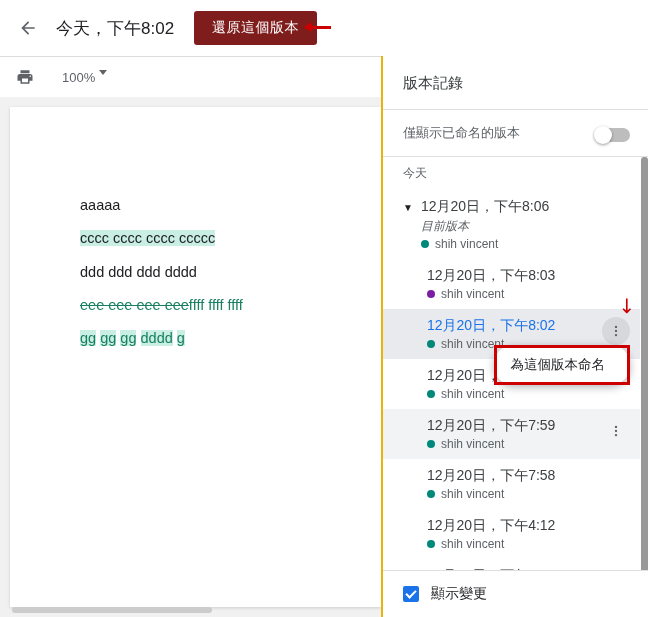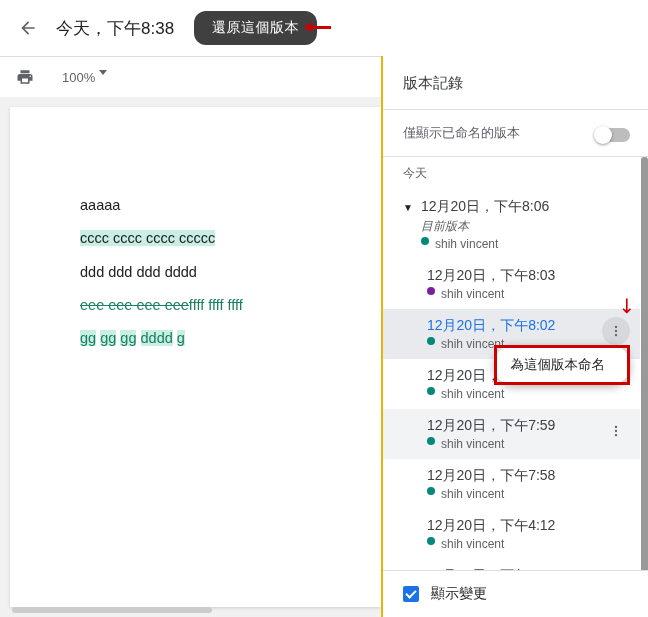--- a/index.html
+++ b/index.html
@@ -1,21 +1,21 @@
 <!DOCTYPE html>
 <html><head>
 <meta charset="utf-8">
 <style>
 * { box-sizing: border-box; margin: 0; padding: 0; }
 body { font-family: Arial, 'Microsoft JhengHei', sans-serif; width: 648px; height: 617px; overflow: hidden; background: #fff; color: #202124; }
 
 .header { display: flex; align-items: center; height: 56px; padding: 0 8px; }
 .back-btn { width: 40px; height: 40px; display: flex; align-items: center; justify-content: center; border-radius: 50%; cursor: pointer; color: #5f6368; }
 .header-title { font-size: 17px; color: #202124; margin-left: 8px; }
-.restore-btn { margin-left: 20px; background: #404040; color: #fff; border: none; padding: 8px 18px; font-size: 14px; border-radius: 12px; cursor: pointer; letter-spacing: 0.5px; }
+.restore-btn { margin-left: 20px; background: #7f1d1d; color: #fff; border: none; padding: 8px 18px; font-size: 14px; border-radius: 3px; cursor: pointer; letter-spacing: 0.5px; }
 .red-arrow-h { position: absolute; left: 305px; top: 26px; width: 26px; height: 3px; background: #c00; }
 .red-arrow-h::before { content: ''; position: absolute; left: -6px; top: -4px; border: 5px solid transparent; border-right: 8px solid #c00; }
 
 .main { display: flex; height: calc(617px - 56px); }
 .left { width: 381px; border-top: 1px solid #dadce0; display: flex; flex-direction: column; }
 .toolbar-left { display: flex; align-items: center; height: 40px; padding: 0 16px; gap: 28px; color: #5f6368; }
 .print-btn { cursor: pointer; }
 .zoom { display: flex; align-items: flex-start; gap: 4px; font-size: 13px; cursor: pointer; }
 .doc-wrap { flex: 1; background: #f1f1f1; padding: 10px 0 10px 10px; overflow: hidden; position: relative;}
 .doc { background: #fff; height: 100%; padding: 82px 22px 22px 70px; font-size: 14.5px; line-height: 2.3; font-family: Arial; box-shadow: 0 1px 3px rgba(0,0,0,0.15); }
@@ -36,21 +36,21 @@
 .list { position: absolute; inset: 0 8px 0 0; overflow-y: hidden; }
 .scroll-v { position: absolute; right: 0; top: 0; width: 7px; height: 460px; background: #999; border-radius: 3px; }
 
 .group-label { font-size: 12px; color: #5f6368; padding: 8px 20px; }
 
 .version { padding: 8px 12px 8px 20px; font-size: 14px; position: relative; }
 .version .row1 { display: flex; align-items: center; gap: 8px; }
 .tri { color: #202124; font-size: 10px; }
 .v-title { color: #3c4043; }
 .v-sub { font-size: 12px; font-style: italic; color: #5f6368; margin: 2px 0 0 18px; }
-.author { font-size: 12px; color: #5f6368; display: flex; gap: 6px; margin-top: 2px; }
+.author { font-size: 12px; color: #5f6368; display: flex; align-items: center; gap: 6px; margin-top: 2px; }
 .dot { width: 8px; height: 8px; border-radius: 50%; display: inline-block; }
 .teal { background: #00897b; }
 .purple { background: #7b1fa2; }
 
 .child { padding-left: 44px; }
 .selected { background: #e8eaed; }
 .selected .v-title { color: #1a73e8; font-weight: 500; }
 .hov { background: #f1f3f4; }
 
 .more { position: absolute; right: 10px; top: 8px; width: 28px; height: 28px; border-radius: 50%; display: flex; align-items: center; justify-content: center; cursor: pointer; color: #5f6368; }
@@ -69,21 +69,21 @@
 </style>
 </head>
 <body>
 
 <div class="header">
   <div class="back-btn">
     <svg width="20" height="20" viewBox="0 0 24 24">
         <path fill="#5f6368" d="M20 11H7.8l5.6-5.6L12 4l-8 8 8 8 1.4-1.4L7.8 13H20z"></path>
       </svg>
   </div>
-  <div class="header-title">今天，下午8:38</div>
+  <div class="header-title">今天，下午8:02</div>
   <button class="restore-btn">還原這個版本</button>
   <div class="red-arrow-h"></div>
 </div>
 
 <div class="main">
   <div class="left">
     <div class="toolbar-left">
       <div class="print-btn">
         <svg width="18" height="18" viewBox="0 0 24 24">
             <path fill="#5f6368" d="M19 8H5c-1.7 0-3 1.3-3 3v6h4v4h12v-4h4v-6c0-1.7-1.3-3-3-3zm-3 11H8v-5h8v5zm3-7c-.6 0-1-.4-1-1s.4-1 1-1 1 .4 1 1-.4 1-1 1zm-1-9H6v4h12V3z"></path>

